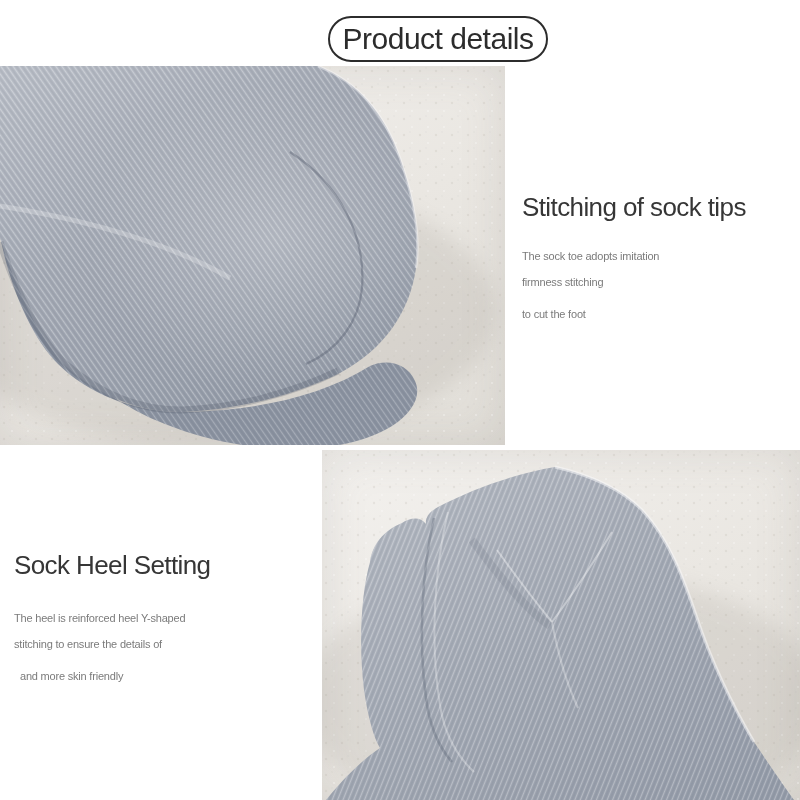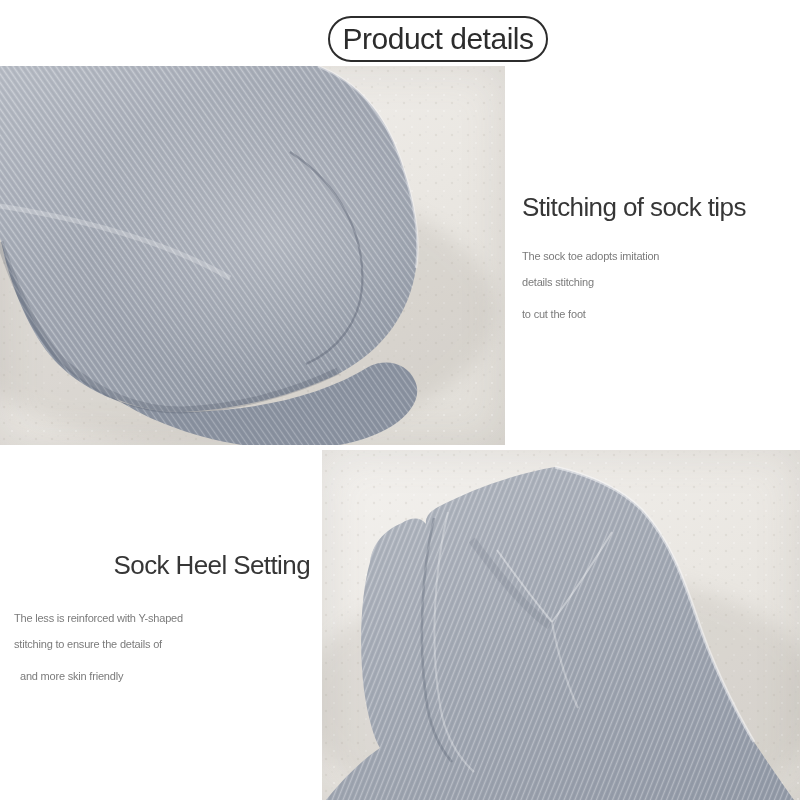--- a/index.html
+++ b/index.html
@@ -34,21 +34,21 @@
   .photo svg{display:block;width:100%;height:100%;}
 
   
   .text-block{position:absolute;}
   .text-tips{left:522px;top:189px;width:278px;}
   .text-heel{left:14px;top:547px;width:296px;}
   h2.sec-heading{
     margin:0;font-size:26px;font-weight:400;color:#363636;
     letter-spacing:-0.6px;line-height:36px;white-space:nowrap;
   }
-  .text-heel h2.sec-heading{text-align:right;}
+  .text-heel h2.sec-heading{text-align:left;}
   .para{margin:0;padding:0;color:#7b7b7b;font-size:11px;
     letter-spacing:-0.2px;line-height:26px;}
   .text-tips .para-first{margin-top:18px;}
   .text-tips .para-next{margin-top:6px;}
   .text-heel .para-first{margin-top:22px;}
   .text-heel .para-next{margin-top:6px;}
   .line{display:block;white-space:nowrap;}
   .line.indent{padding-left:6px;}
 </style>
 </head>
@@ -176,31 +176,31 @@
       <path d="M 230,172 C 236,205 244,232 256,258" fill="none" stroke="#ffffff" stroke-opacity="0.30" stroke-width="2"></path>
 
       <path d="M 150,90 C 180,130 205,160 228,176" fill="none" stroke="#4a5264" stroke-opacity="0.12" stroke-width="8"></path>
     </svg>
   </div>
 
   <div class="text-block text-tips">
     <h2 class="sec-heading">Stitching of sock tips</h2>
     <p class="para para-first">
       <span class="line">The sock toe adopts imitation</span>
-      <span class="line">details stitching</span>
+      <span class="line">firmness stitching</span>
     </p>
     <p class="para para-next">
       <span class="line">to cut the foot</span>
     </p>
   </div>
 
   <div class="text-block text-heel">
     <h2 class="sec-heading">Sock Heel Setting</h2>
     <p class="para para-first">
-      <span class="line">The less is reinforced with Y-shaped</span>
+      <span class="line">The heel is reinforced heel Y-shaped</span>
       <span class="line">stitching to ensure the details of</span>
     </p>
     <p class="para para-next">
       <span class="line indent">and more skin friendly</span>
     </p>
   </div>
 
 </div>
 
 </body></html>

